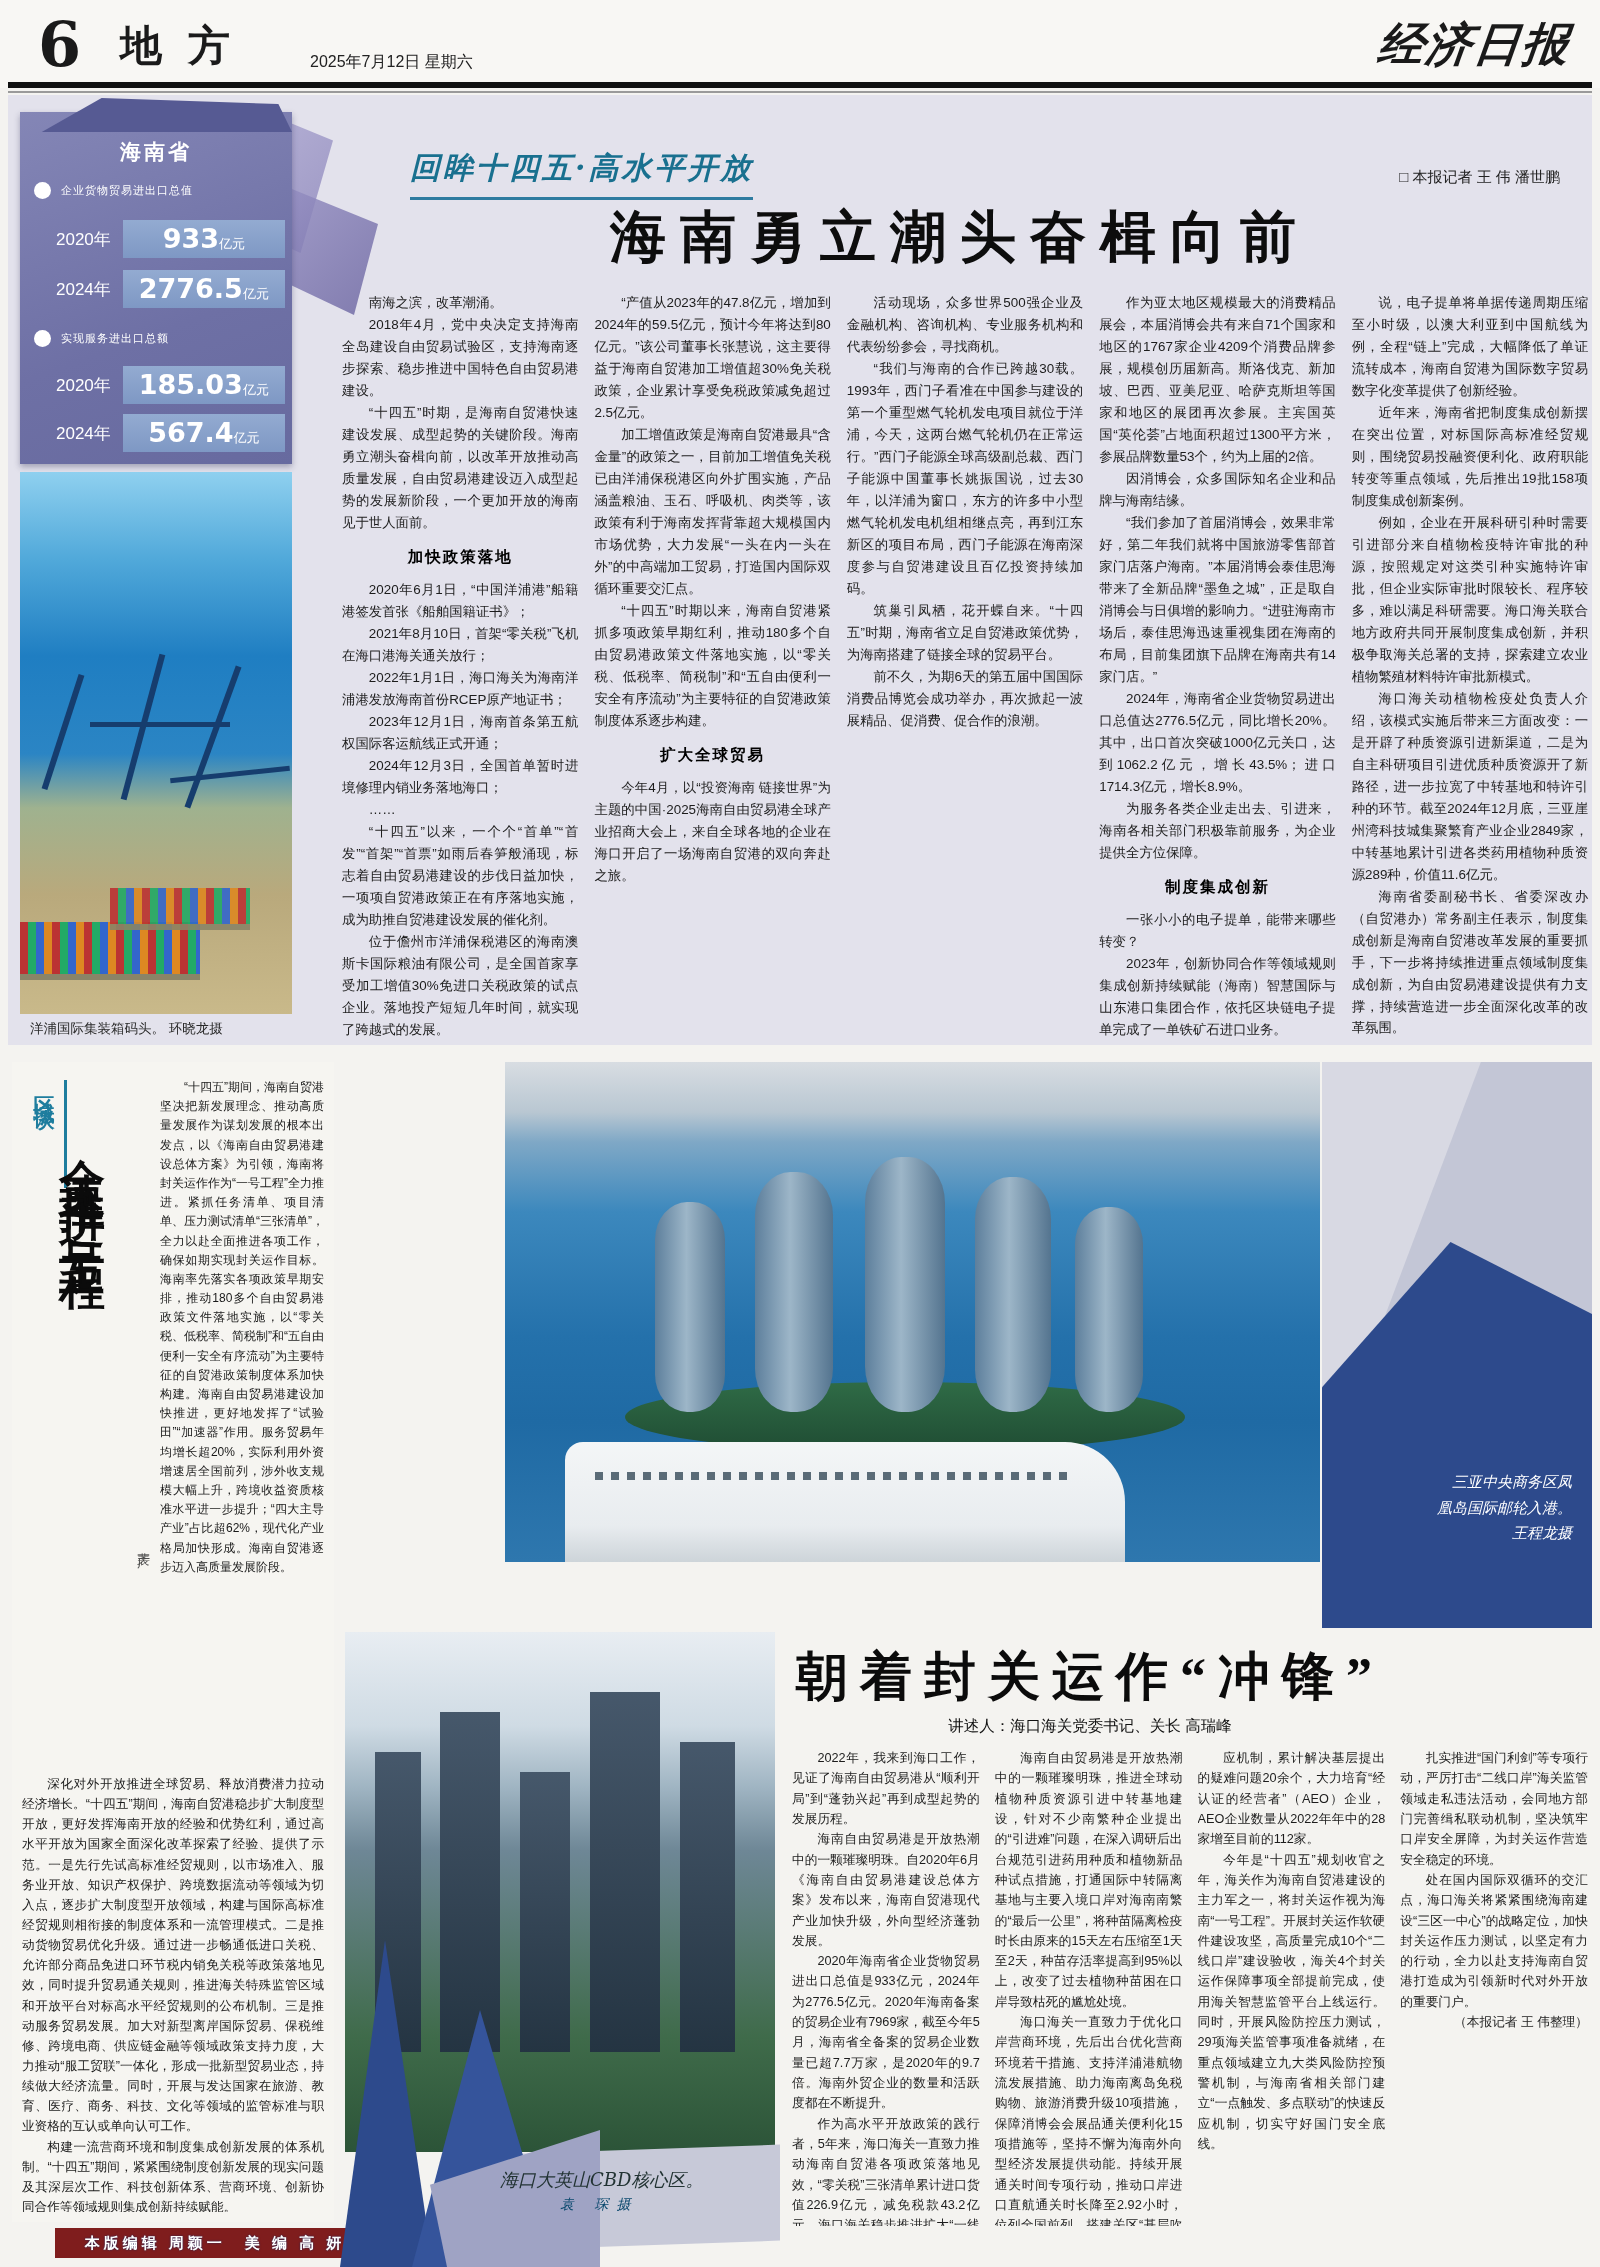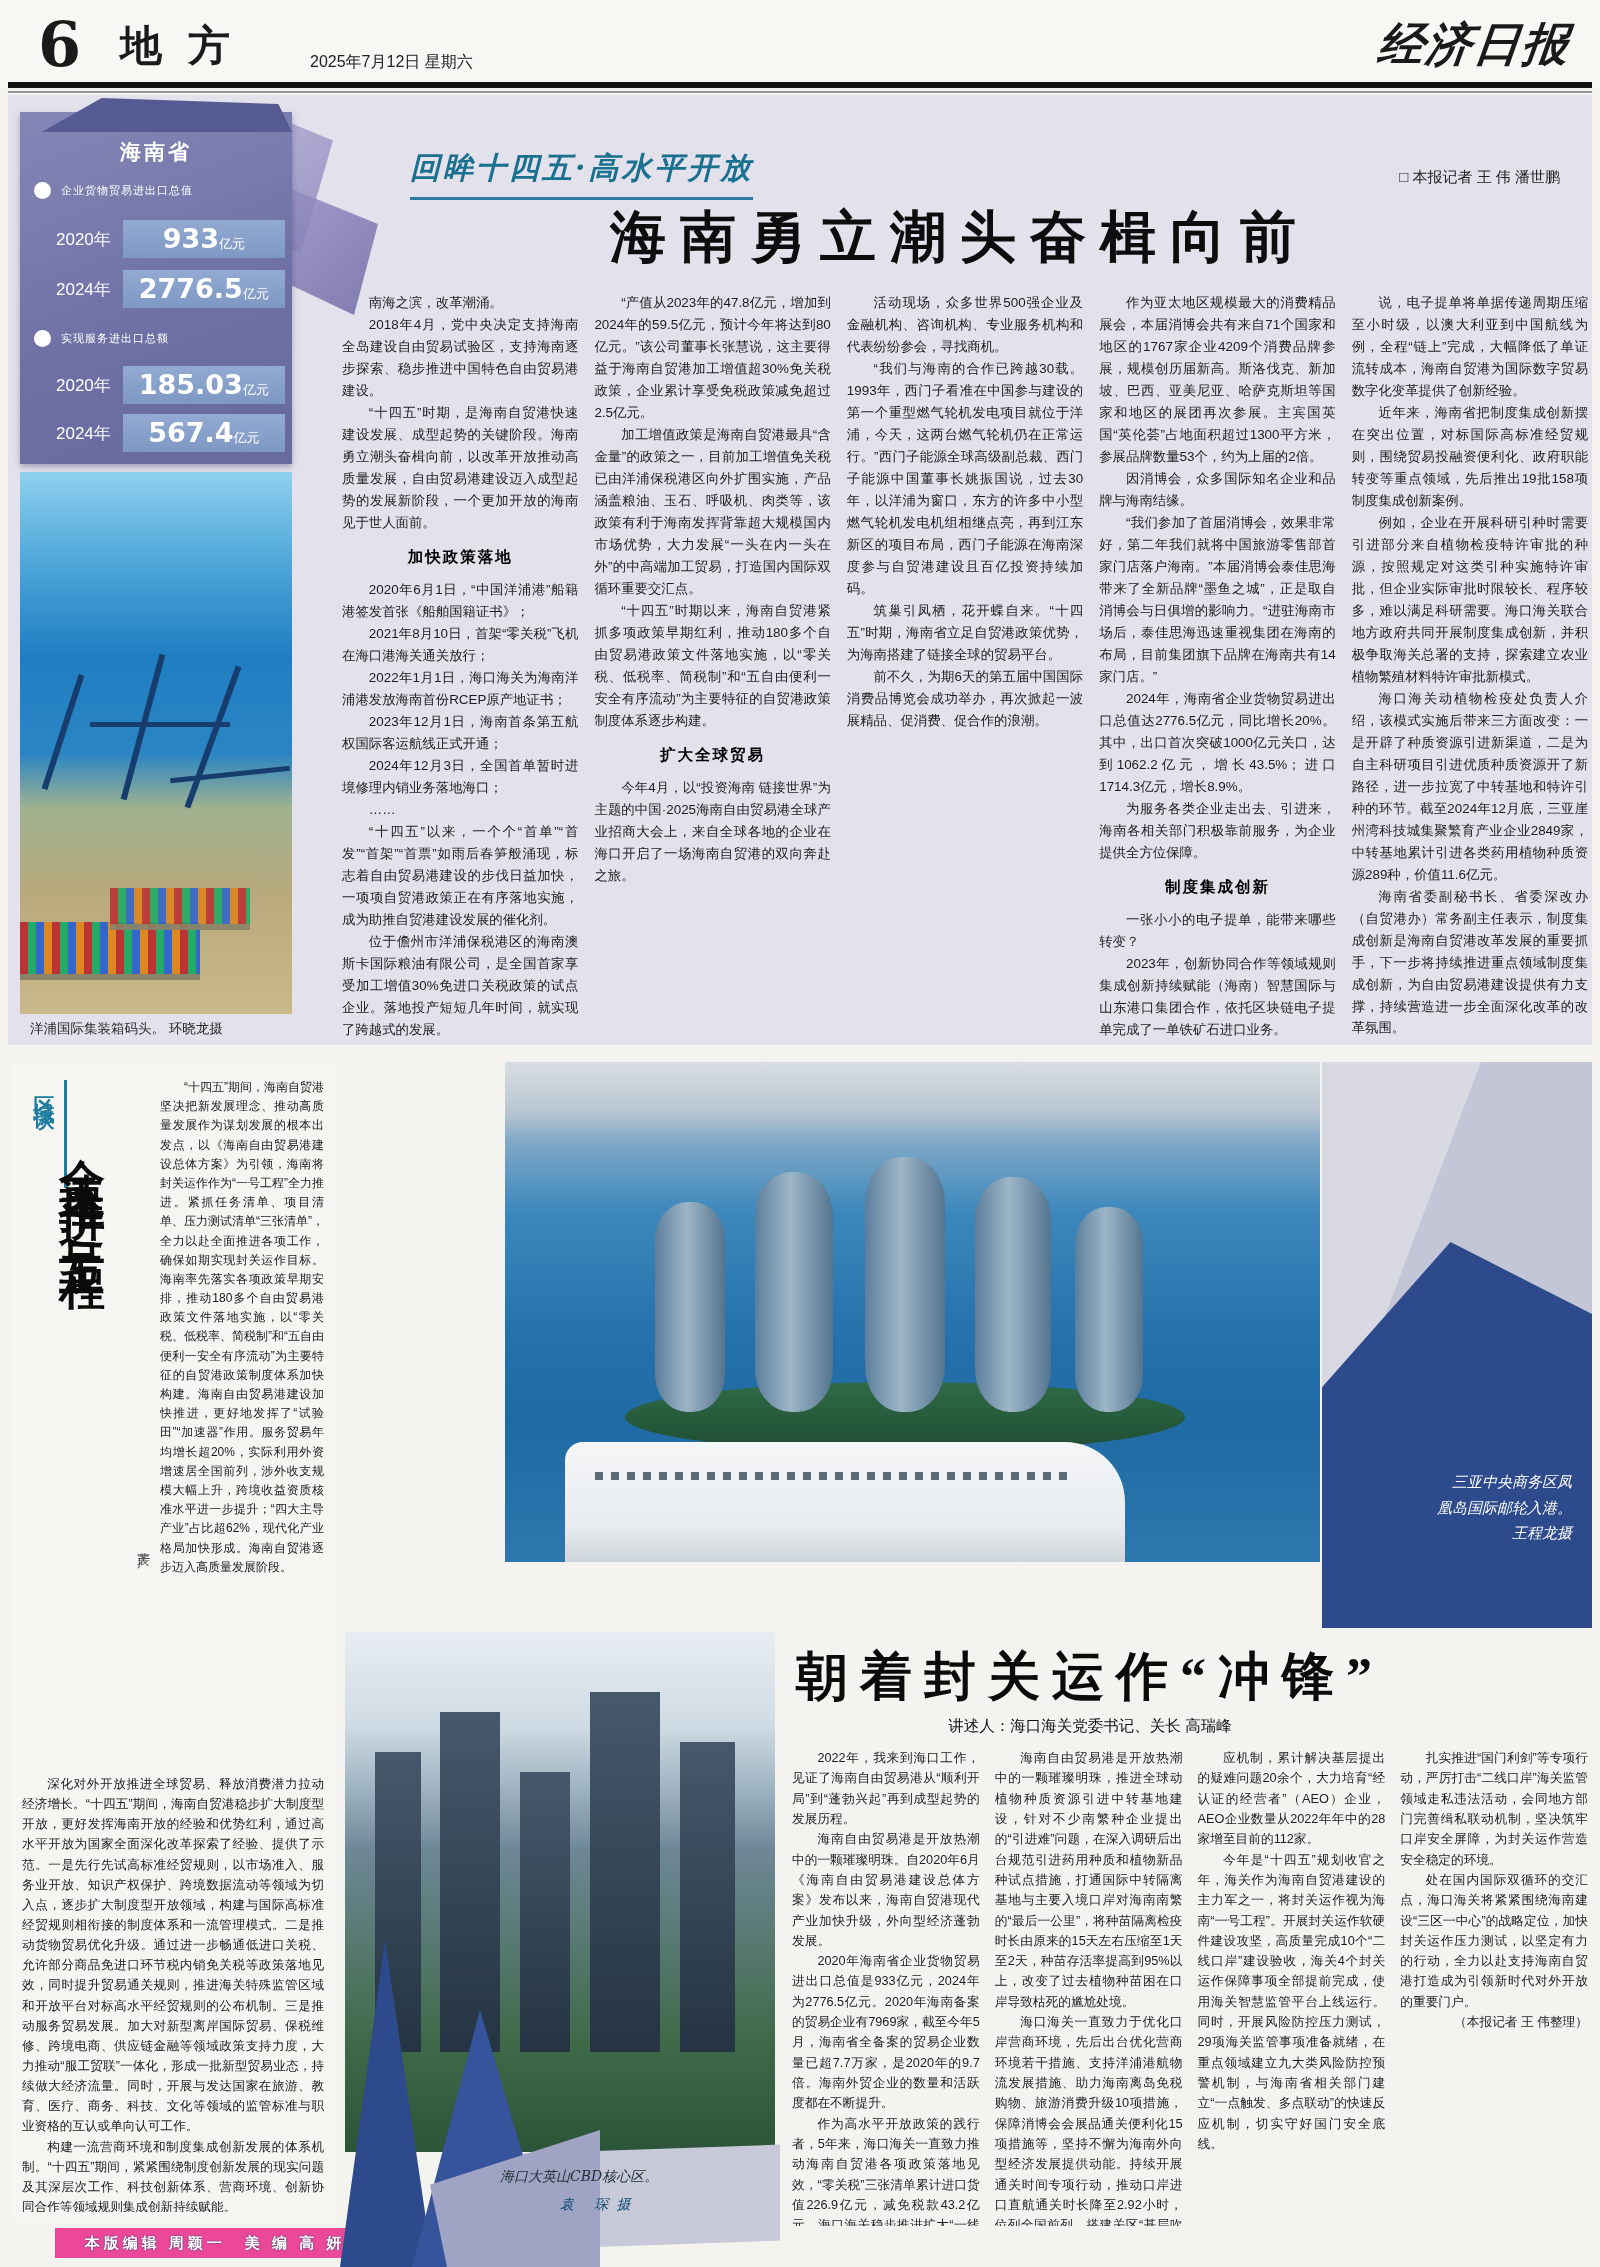--- a/index.html
+++ b/index.html
@@ -100,32 +100,32 @@
   #a2-cols{left:792px;top:1748px;width:796px;height:478px;display:flex;gap:15px;}
   .col2x{flex:1;overflow:hidden;font-size:12.7px;line-height:1.6;text-align:justify;color:#1c1c1c;}
   .col2x p{margin:0;text-indent:2em;}
   .col2x p.credit{text-align:right;text-indent:0;}
 
   
   #photo-cbd{left:345px;top:1632px;width:430px;height:520px;overflow:hidden;
      background:linear-gradient(180deg,#e8edf2 0%,#cfdbe4 18%,#9fb4c2 30%,#6e8796 42%,#3f6b4a 78%,#2c5438 100%);}
   .bldg{position:absolute;background:linear-gradient(180deg,#46586b,#243442);}
   #cbd-capband{left:470px;top:2150px;width:310px;height:96px;background:#c7c9d8;transform:skewY(-2deg);}
-  #cbd-caption{left:500px;top:2168px;width:260px;font-size:14px;color:#233;font-family:"DejaVu Serif",serif;font-style:italic;z-index:6;}
+  #cbd-caption{left:500px;top:2168px;width:260px;font-size:18px;color:#233;font-family:"DejaVu Serif",serif;font-style:italic;z-index:6;}
   #cbd-credit{left:560px;top:2196px;font-size:14px;color:#0c4a6e;font-family:"DejaVu Serif",serif;font-style:italic;z-index:6;letter-spacing:8px;}
   #spikes{left:340px;top:1900px;width:260px;height:367px;z-index:5;}
   #spikes .s1{position:absolute;left:0;top:40px;width:150px;height:327px;background:#2d4a8c;
      clip-path:polygon(30% 0,62% 100%,0 100%);}
   #spikes .s2{position:absolute;left:60px;top:110px;width:200px;height:257px;background:#35549b;
      clip-path:polygon(40% 0,78% 100%,6% 100%);}
   #spikes .s3{position:absolute;left:90px;top:230px;width:170px;height:137px;background:#9fa3c4;
      clip-path:polygon(0 40%,100% 0,100% 100%,10% 100%);}
 
   
-  #footer-bar{left:55px;top:2228px;width:320px;height:30px;background:#ec4899;display:flex;align-items:center;justify-content:center;}
+  #footer-bar{left:55px;top:2228px;width:320px;height:30px;background:#7f1d1d;display:flex;align-items:center;justify-content:center;}
   #footer-bar span{color:#fff;font-size:15px;font-weight:bold;letter-spacing:4px;
      text-shadow:0 0 2px #1a2f66;}
 </style>
 </head>
 <body>
 
 <div class="abs" id="pg-header">
   <div class="abs" id="pg-num">6</div>
   <div class="abs" id="pg-section">地方</div>
   <div class="abs" id="pg-date">2025年7月12日 星期六</div>

